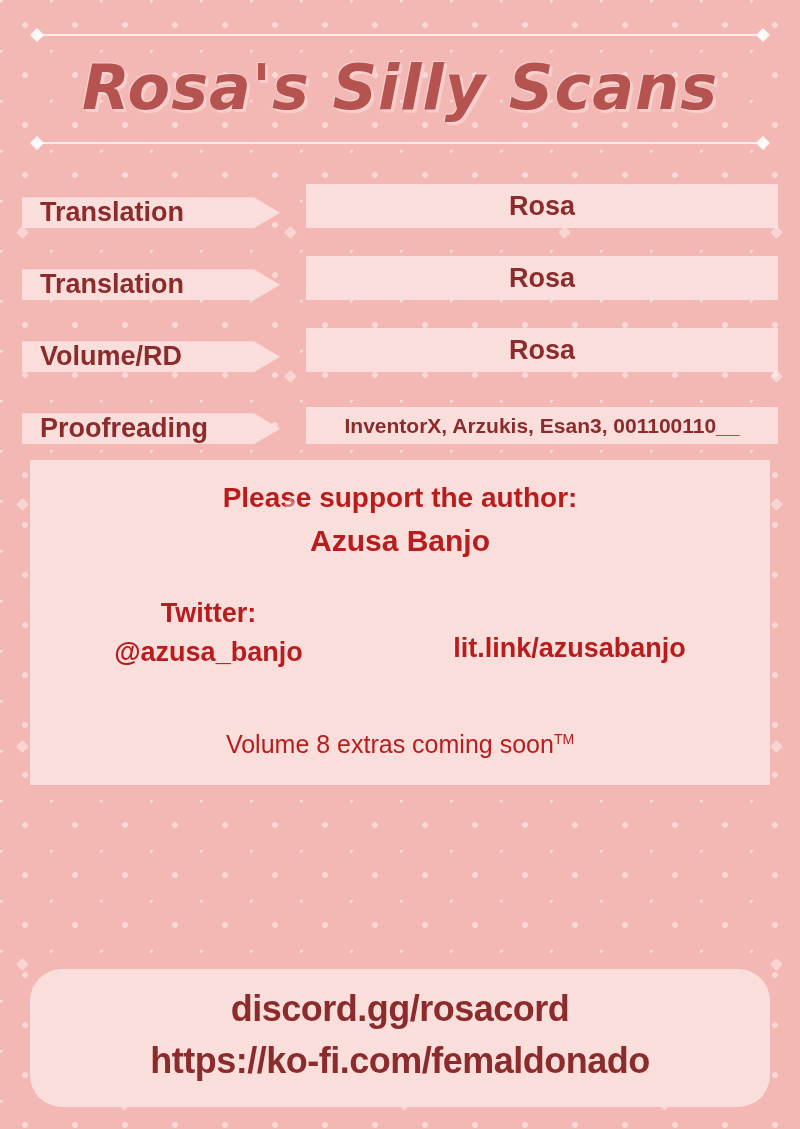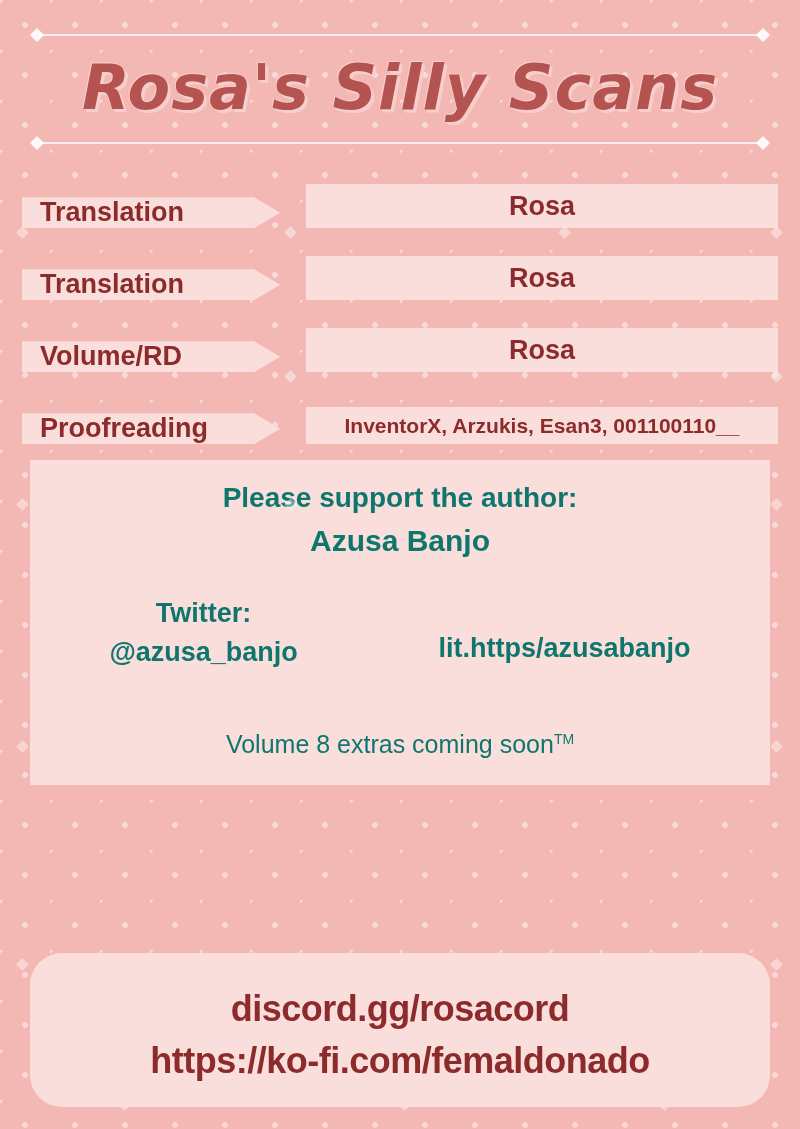--- a/index.html
+++ b/index.html
@@ -126,21 +126,21 @@
   }
   .credit-value.small {
     font-size: 21px;
     margin-top: 20px;
   }
 
   
   .support {
     margin: 16px 30px 0 30px;
     background: #fadedb;
-    color: #0f766e;
+    color: #b91c1c;
     text-align: center;
     padding: 22px 18px 26px 18px;
     box-sizing: border-box;
   }
   .support-line1 {
     font-size: 28px;
     font-weight: bold;
     margin-bottom: 10px;
   }
   .support-author {
@@ -178,21 +178,21 @@
   
   .bottom {
     position: absolute;
     left: 30px;
     right: 30px;
     bottom: 22px;
     background: #fadedb;
     border-radius: 32px;
     color: #8c2b2b;
     text-align: center;
-    padding: 30px 10px 20px 10px;
+    padding: 14px 10px 20px 10px;
     box-sizing: border-box;
   }
   .bottom-line {
     font-size: 36px;
     font-weight: bold;
     line-height: 1.45;
     letter-spacing: -0.5px;
   }
 </style>
 </head>
@@ -256,21 +256,21 @@
   </div>
 
   <div class="support">
     <div class="support-line1">Please support the author:</div>
     <div class="support-author">Azusa Banjo</div>
     <div class="support-links">
       <div class="twitter-block">
         <div>Twitter:</div>
         <div>@azusa_banjo</div>
       </div>
-      <div class="litlink">lit.https/azusabanjo</div>
+      <div class="litlink">lit.link/azusabanjo</div>
     </div>
     <div class="support-note">
       <span>Volume 8 extras coming soon</span><sup>TM</sup>
     </div>
   </div>
 
   <div class="bottom">
     <div class="bottom-line">discord.gg/rosacord</div>
     <div class="bottom-line">https://ko-fi.com/femaldonado</div>
   </div>

